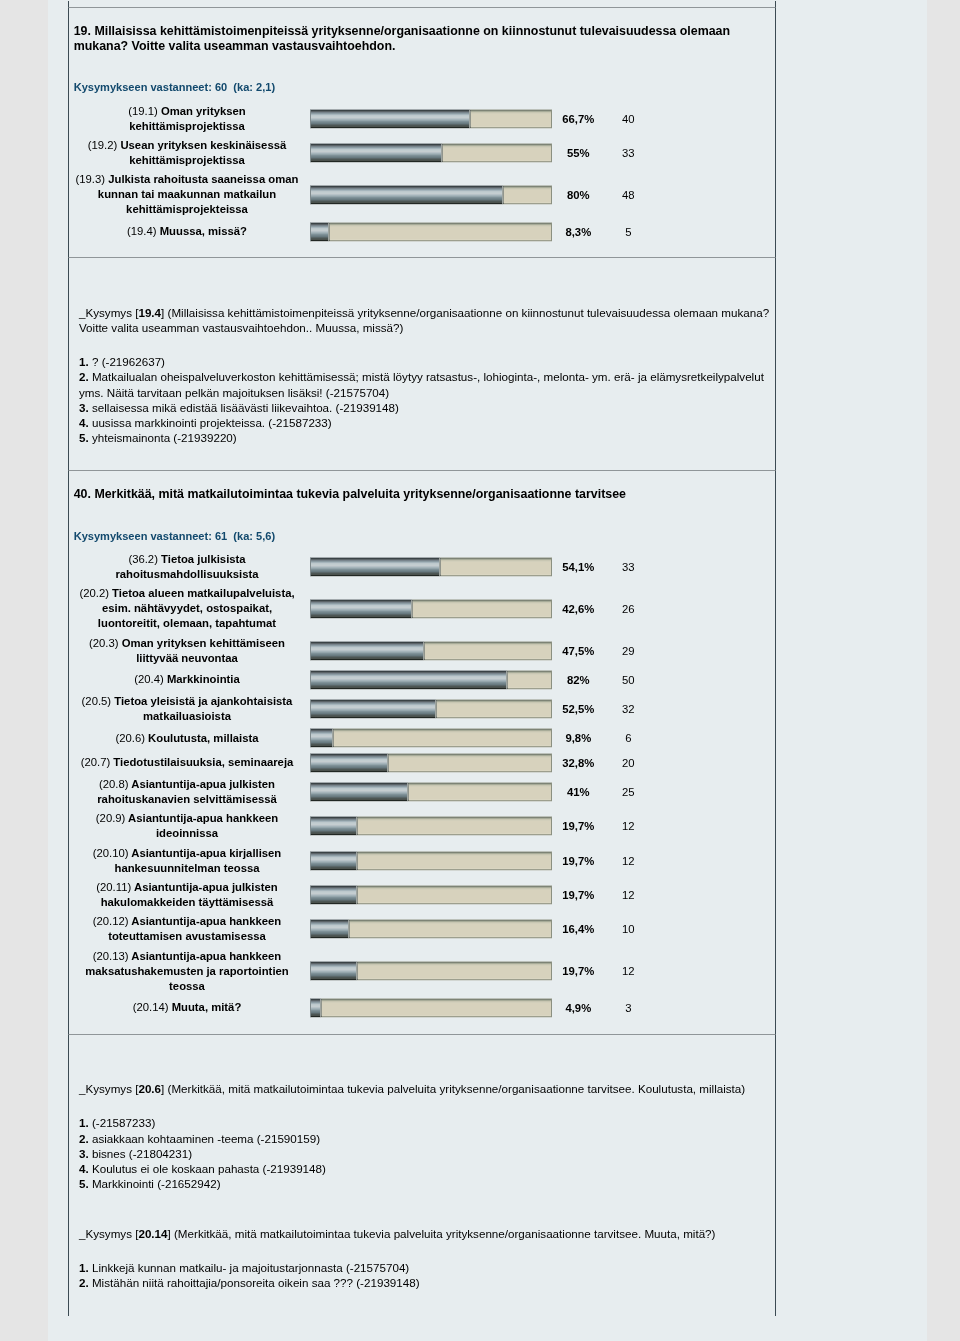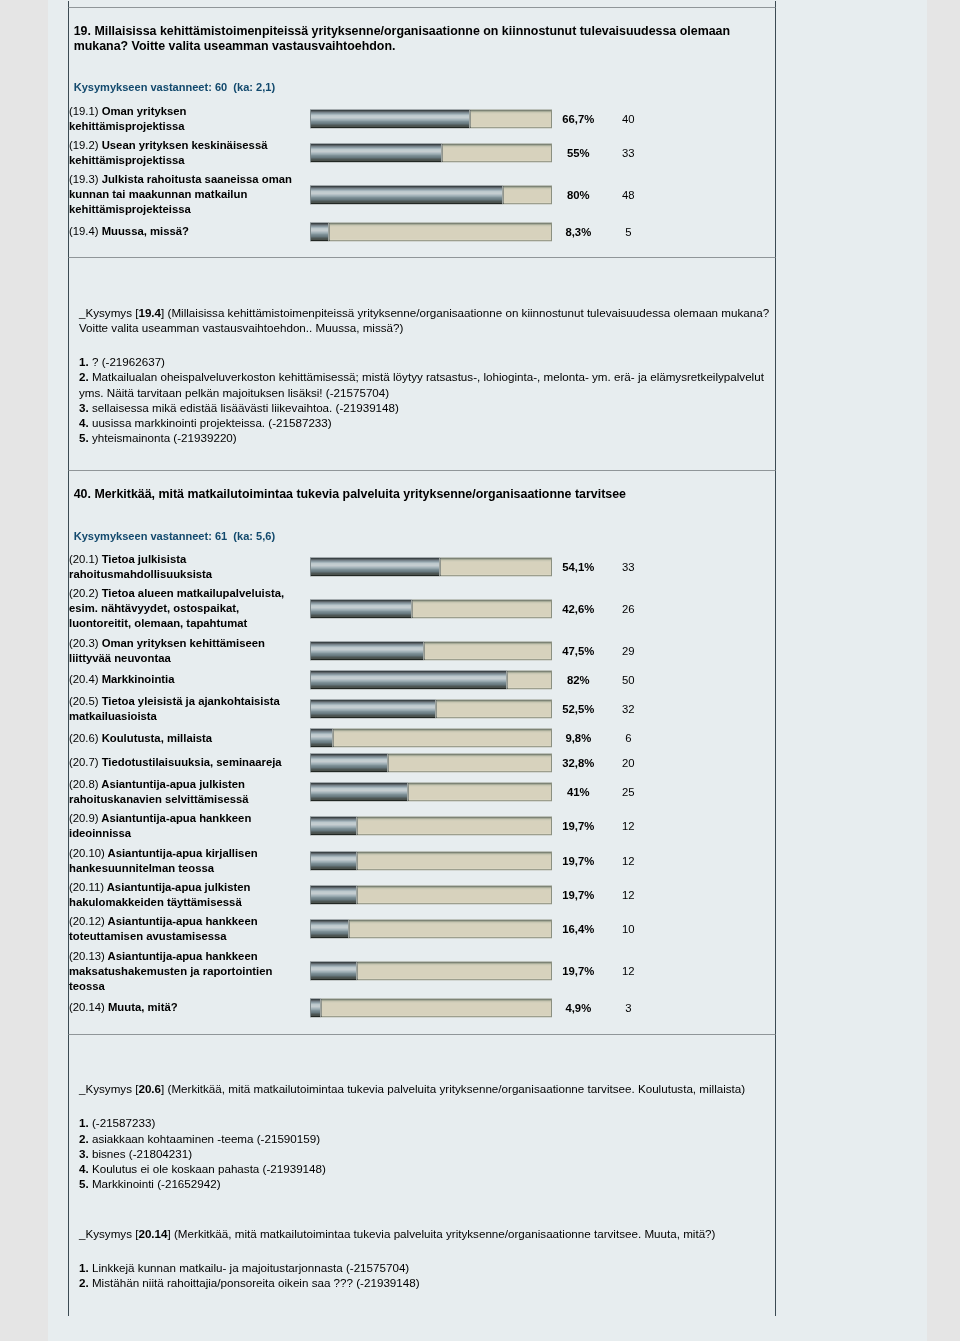--- a/index.html
+++ b/index.html
@@ -24,21 +24,21 @@
     padding:16px 30px 0 4.7px;
   }
   .resp{
     font-size:11.05px;font-weight:bold;color:#12496d;line-height:14px;white-space:pre-wrap;
     padding:26px 10px 0 4.7px;
   }
   .barchart{padding:9.44px 0 15.7px 0;}
   .barrow{display:flex;align-items:center;margin-bottom:4.3px;}
   .barrow:last-child{margin-bottom:0;}
   .barlabel{
-    width:241px;text-align:left;font-size:11.3px;font-weight:bold;color:#000;
+    width:241px;text-align:center;font-size:11.3px;font-weight:bold;color:#000;
     line-height:15px;padding-right:5px;box-sizing:border-box;white-space:nowrap;
   }
   .barlabel .num{font-weight:normal;}
   .bartrack{
     position:relative;width:242px;height:20px;box-sizing:border-box;
     background:
       linear-gradient(to right, #7d8375 0px, #7d8375 1px, transparent 1px) ,
       linear-gradient(to bottom,
         #bcc1ba 0px, #bcc1ba 1px,
         #7d8375 1px, #7d8375 2px,
@@ -157,21 +157,21 @@
             <li><span class="idx">4.</span> <span>uusissa markkinointi projekteissa. (-21587233)</span></li>
             <li><span class="idx">5.</span> <span>yhteismainonta (-21939220)</span></li>
           </ul>
         </div>
       </div>
       <div class="block">
         <div class="qtitle">40. Merkitkää, mitä matkailutoimintaa tukevia palveluita yrityksenne/organisaationne tarvitsee</div>
         <div class="resp">Kysymykseen vastanneet: 61  (ka: 5,6)</div>
         <div class="barchart">
           <div class="barrow">
-            <div class="barlabel"><span class="num">(20.1)</span> <span>Tietoa julkisista</span><br><span>rahoitusmahdollisuuksista</span></div>
+            <div class="barlabel"><span class="num">(36.2)</span> <span>Tietoa julkisista</span><br><span>rahoitusmahdollisuuksista</span></div>
             <div class="bartrack">
               <div class="barfill" style="width:54.1%"></div>
             </div>
             <div class="barpct">54,1%</div>
             <div class="barnum">33</div>
           </div>
           <div class="barrow">
             <div class="barlabel"><span class="num">(20.2)</span> <span>Tietoa alueen matkailupalveluista,</span><br><span>esim. nähtävyydet, ostospaikat,</span><br><span>luontoreitit, olemaan, tapahtumat</span></div>
             <div class="bartrack">
               <div class="barfill" style="width:42.6%"></div>

